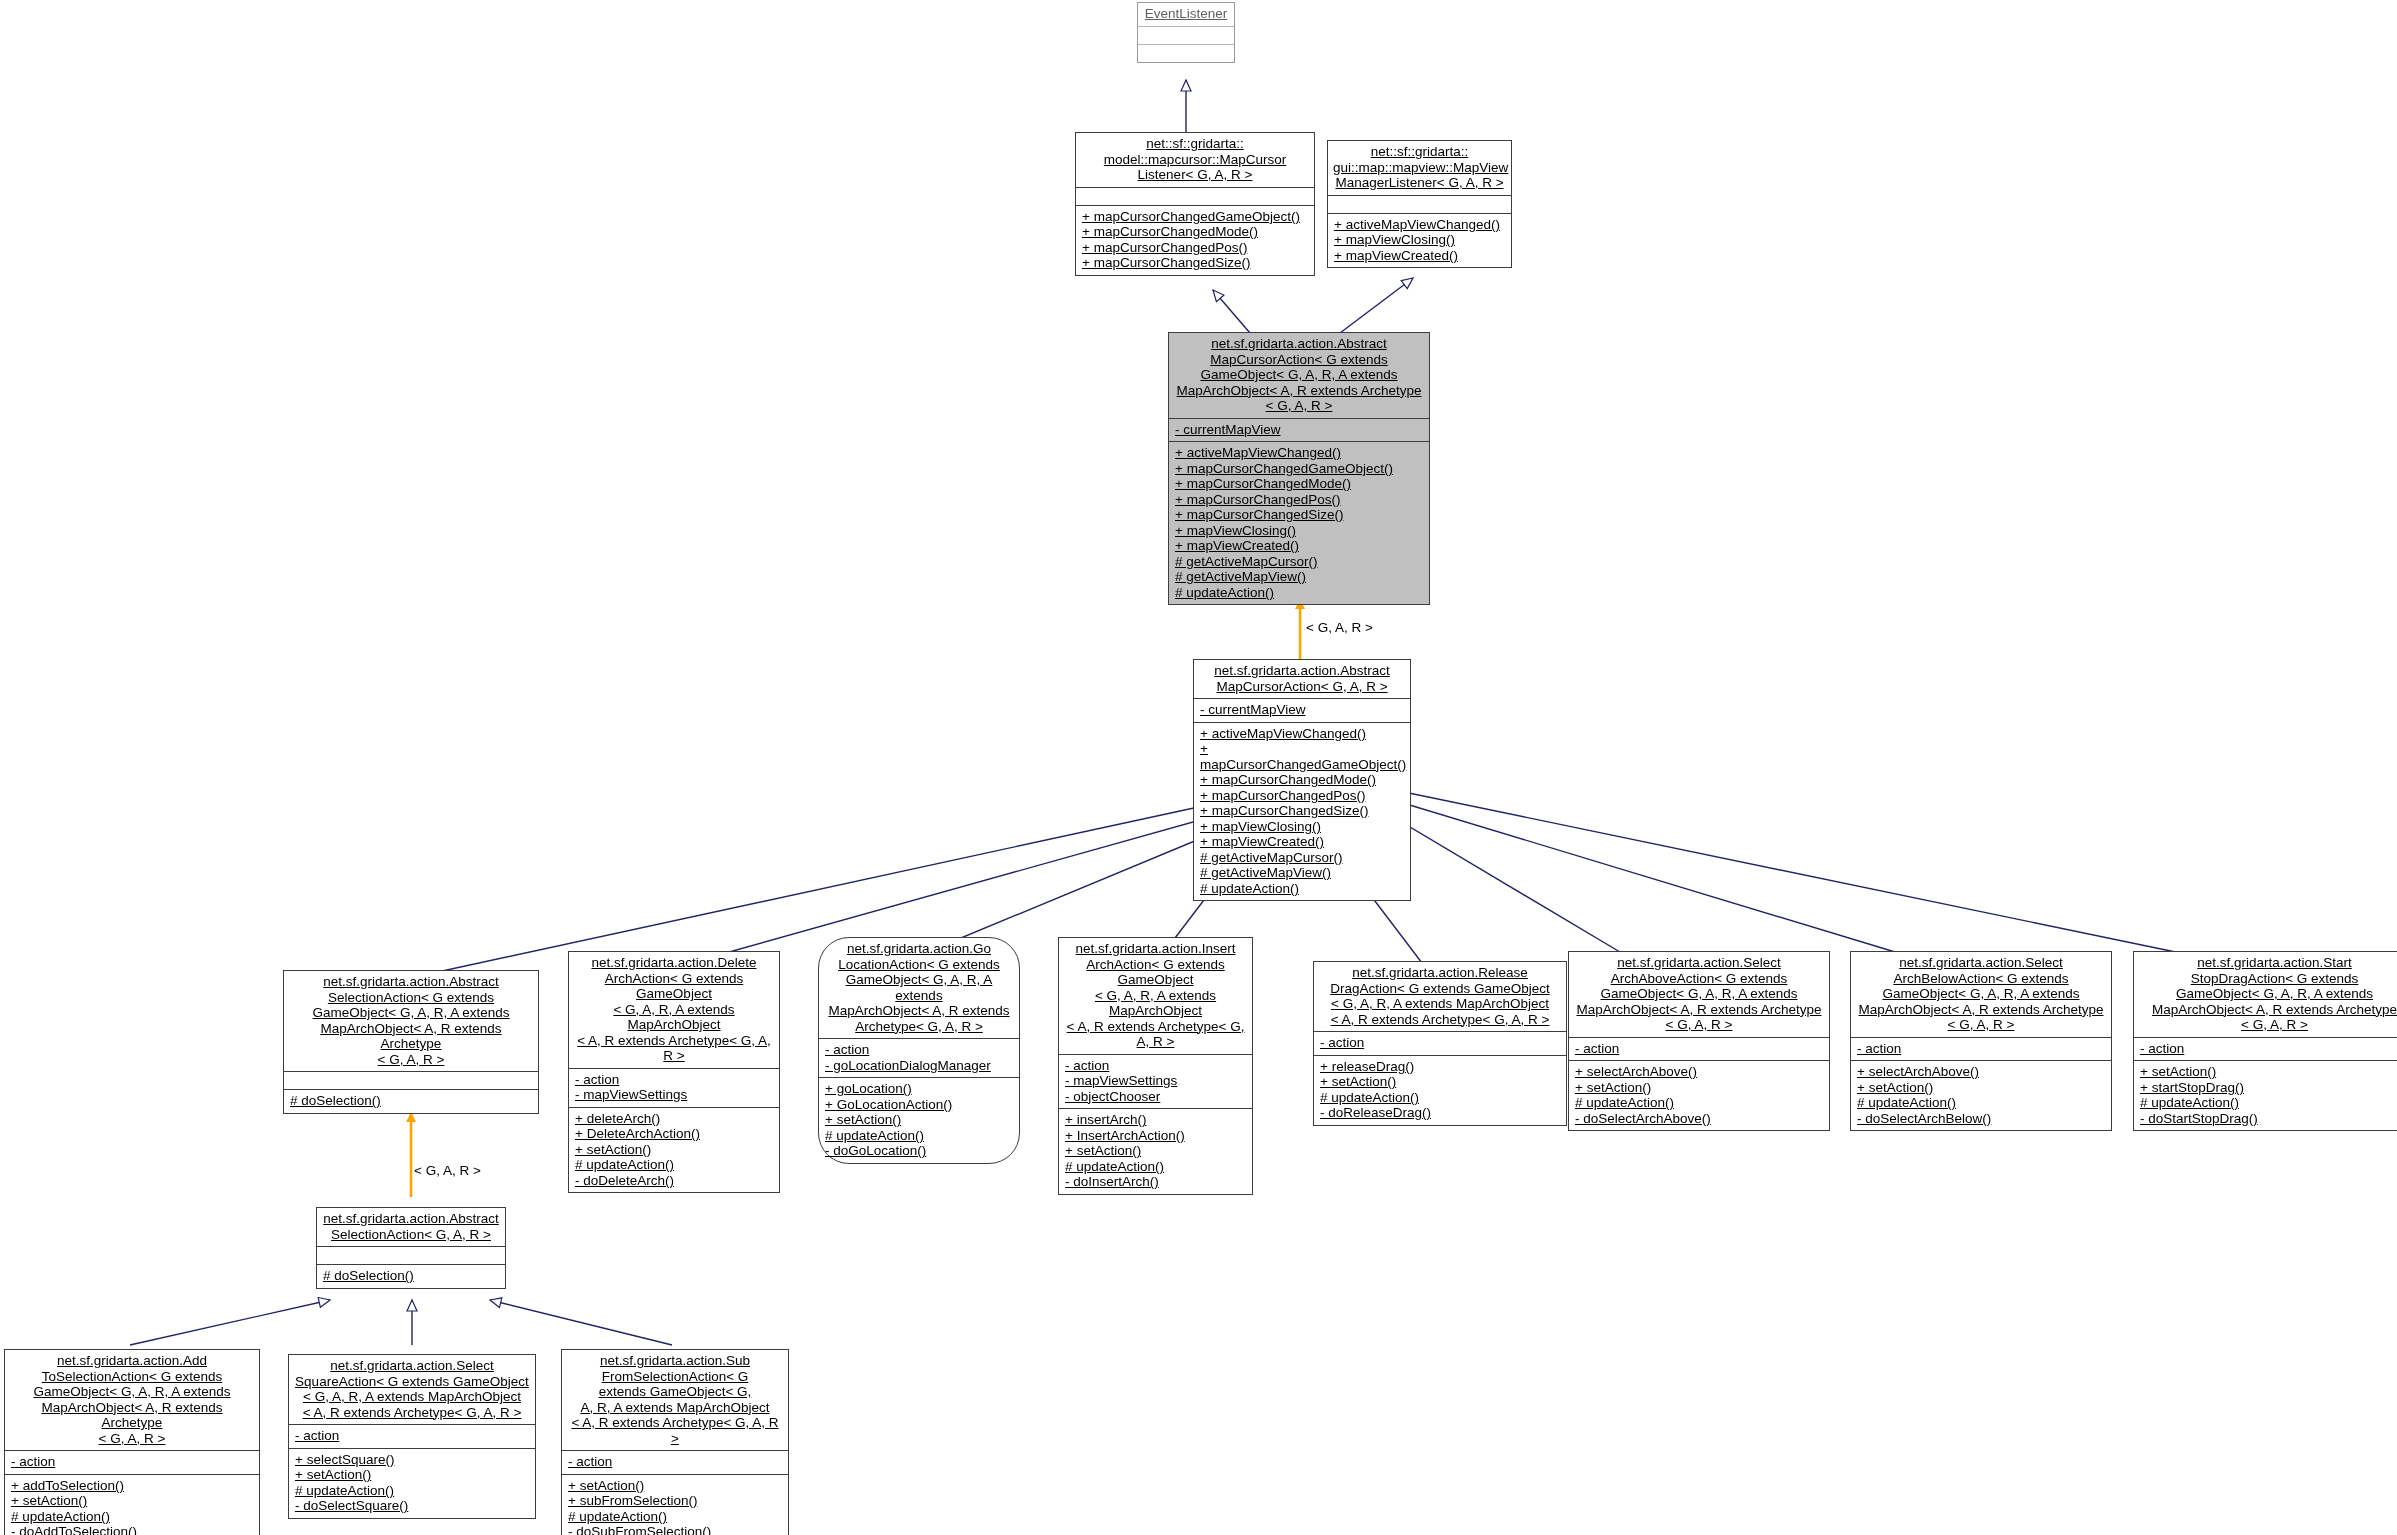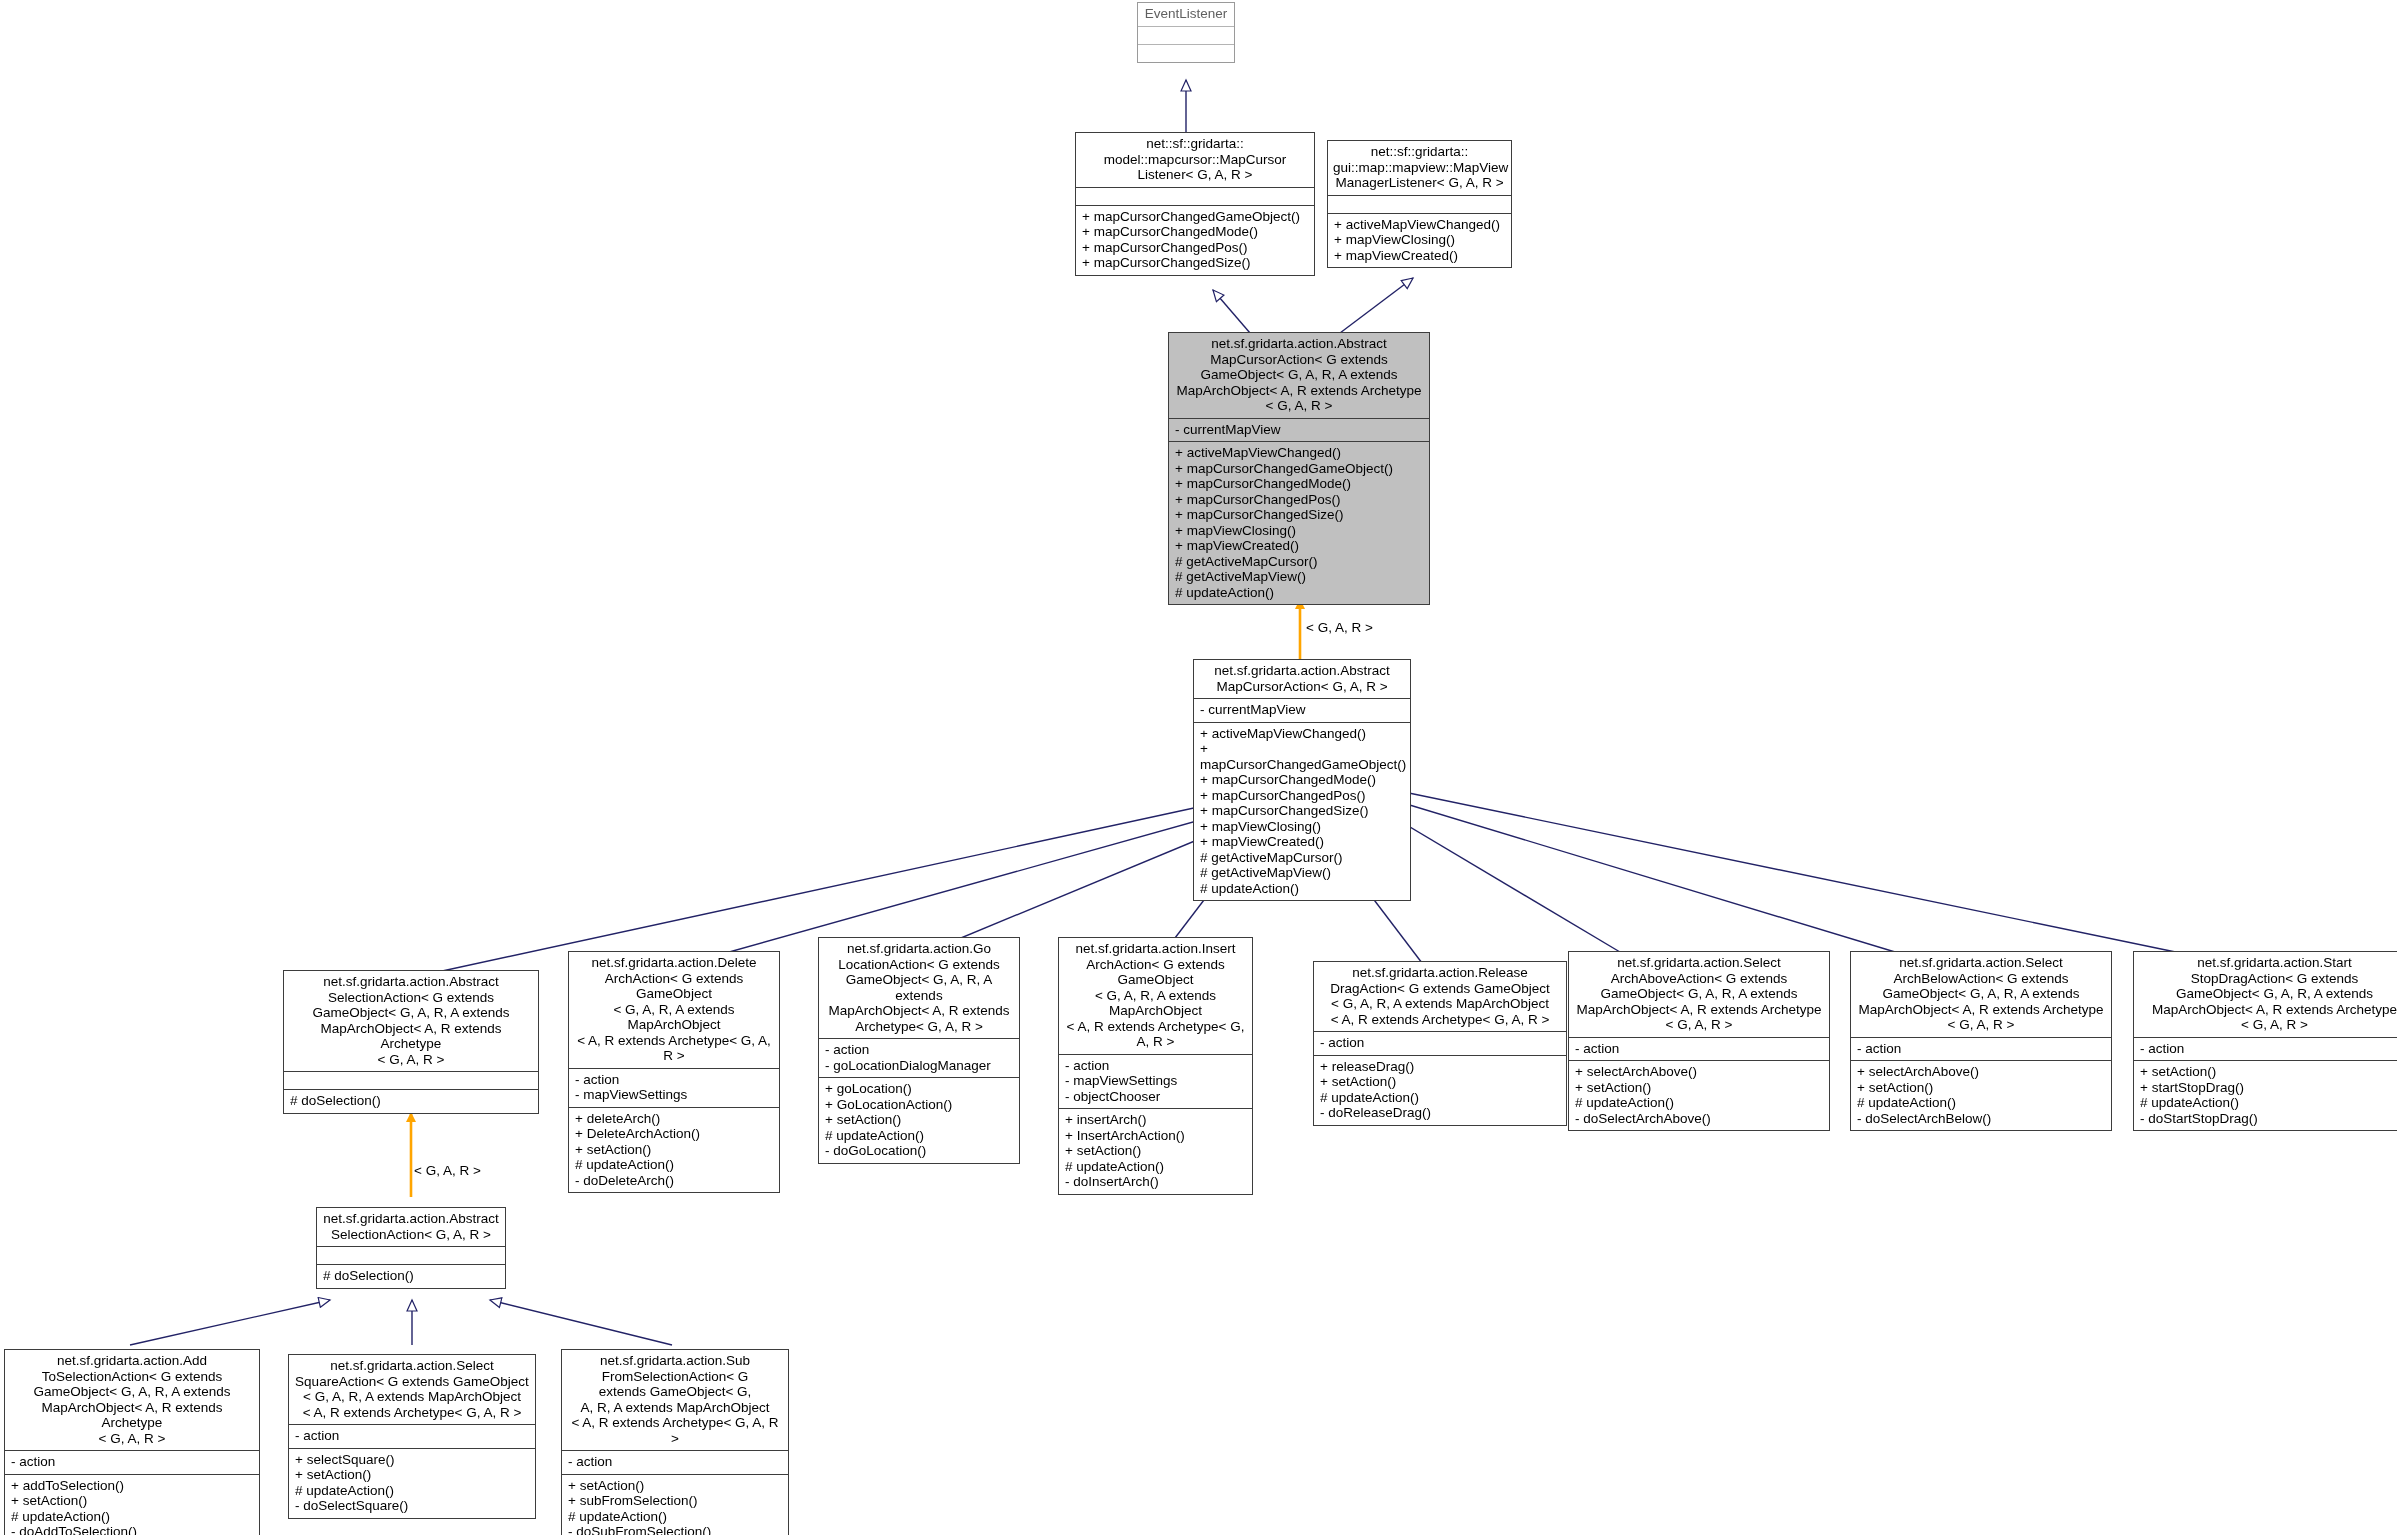--- a/index.html
+++ b/index.html
@@ -37,20 +37,21 @@
   }
   .umlbox.gray {
     background: #c0c0c0;
   }
   .umlbox.faded {
     border-color: #9a9a9a;
     color: #606060;
   }
   .sec {
     padding: 3px 5px 4px 5px;
+    text-decoration: underline;
   }
   .sec + .sec {
     border-top: 1px solid #3d3d3d;
   }
   .umlbox.faded .sec + .sec {
     border-top: 1px solid #b4b4b4;
   }
   .sec.title {
     text-align: center;
     white-space: pre-line;
@@ -212,21 +213,21 @@
 &lt; A, R extends Archetype&lt; G, A, R &gt;</div>
     <div class="sec attrs">- action
 - mapViewSettings</div>
     <div class="sec ops">+ deleteArch()
 + DeleteArchAction()
 + setAction()
 # updateAction()
 - doDeleteArch()</div>
   </div>
 
-  <div class="umlbox" style="left:818px; top:937px; width:202px;">
+  <div class="umlbox" style="left:818px; top:937px; width:202px;border-radius:31px;">
     <div class="sec title">net.sf.gridarta.action.Go
 LocationAction&lt; G extends
  GameObject&lt; G, A, R, A extends
  MapArchObject&lt; A, R extends
         Archetype&lt; G, A, R &gt;</div>
     <div class="sec attrs">- action
 - goLocationDialogManager</div>
     <div class="sec ops">+ goLocation()
 + GoLocationAction()
 + setAction()

